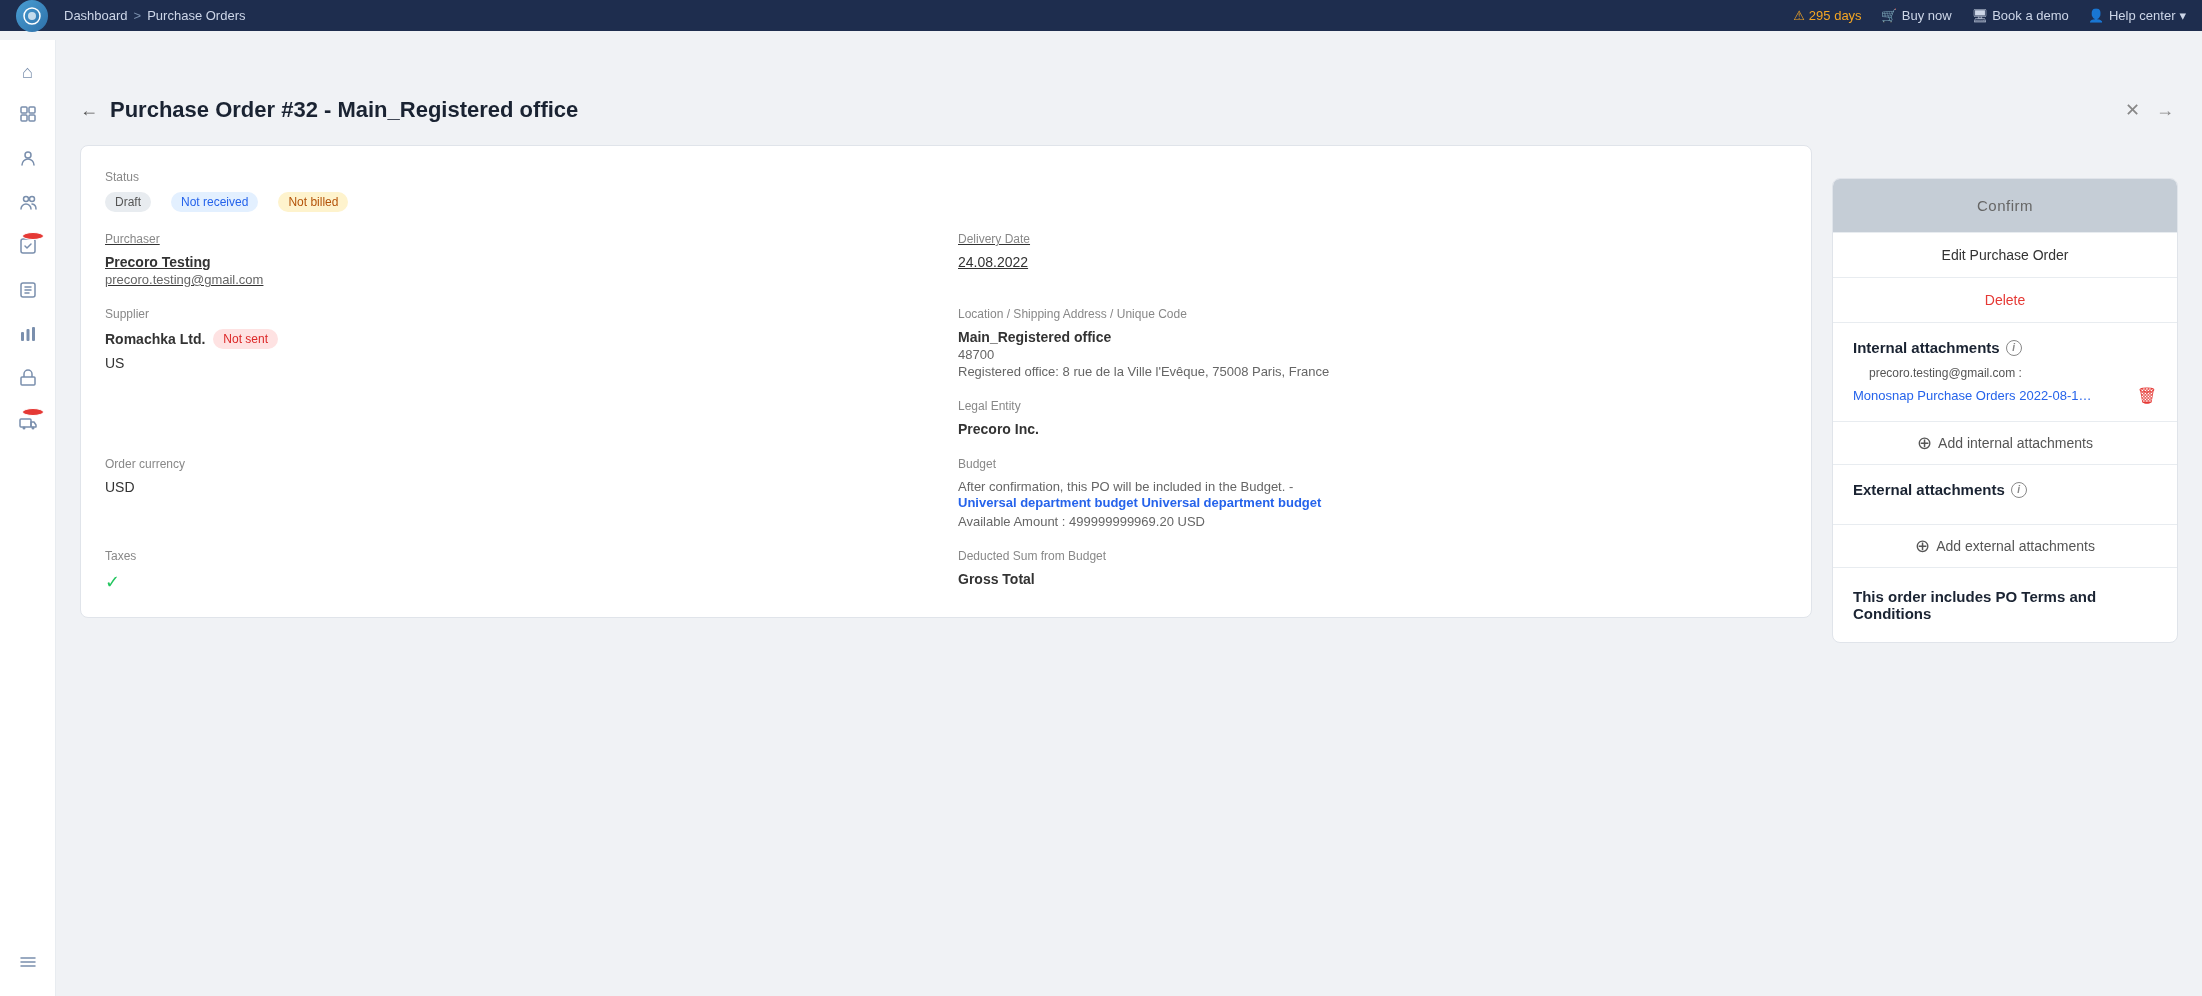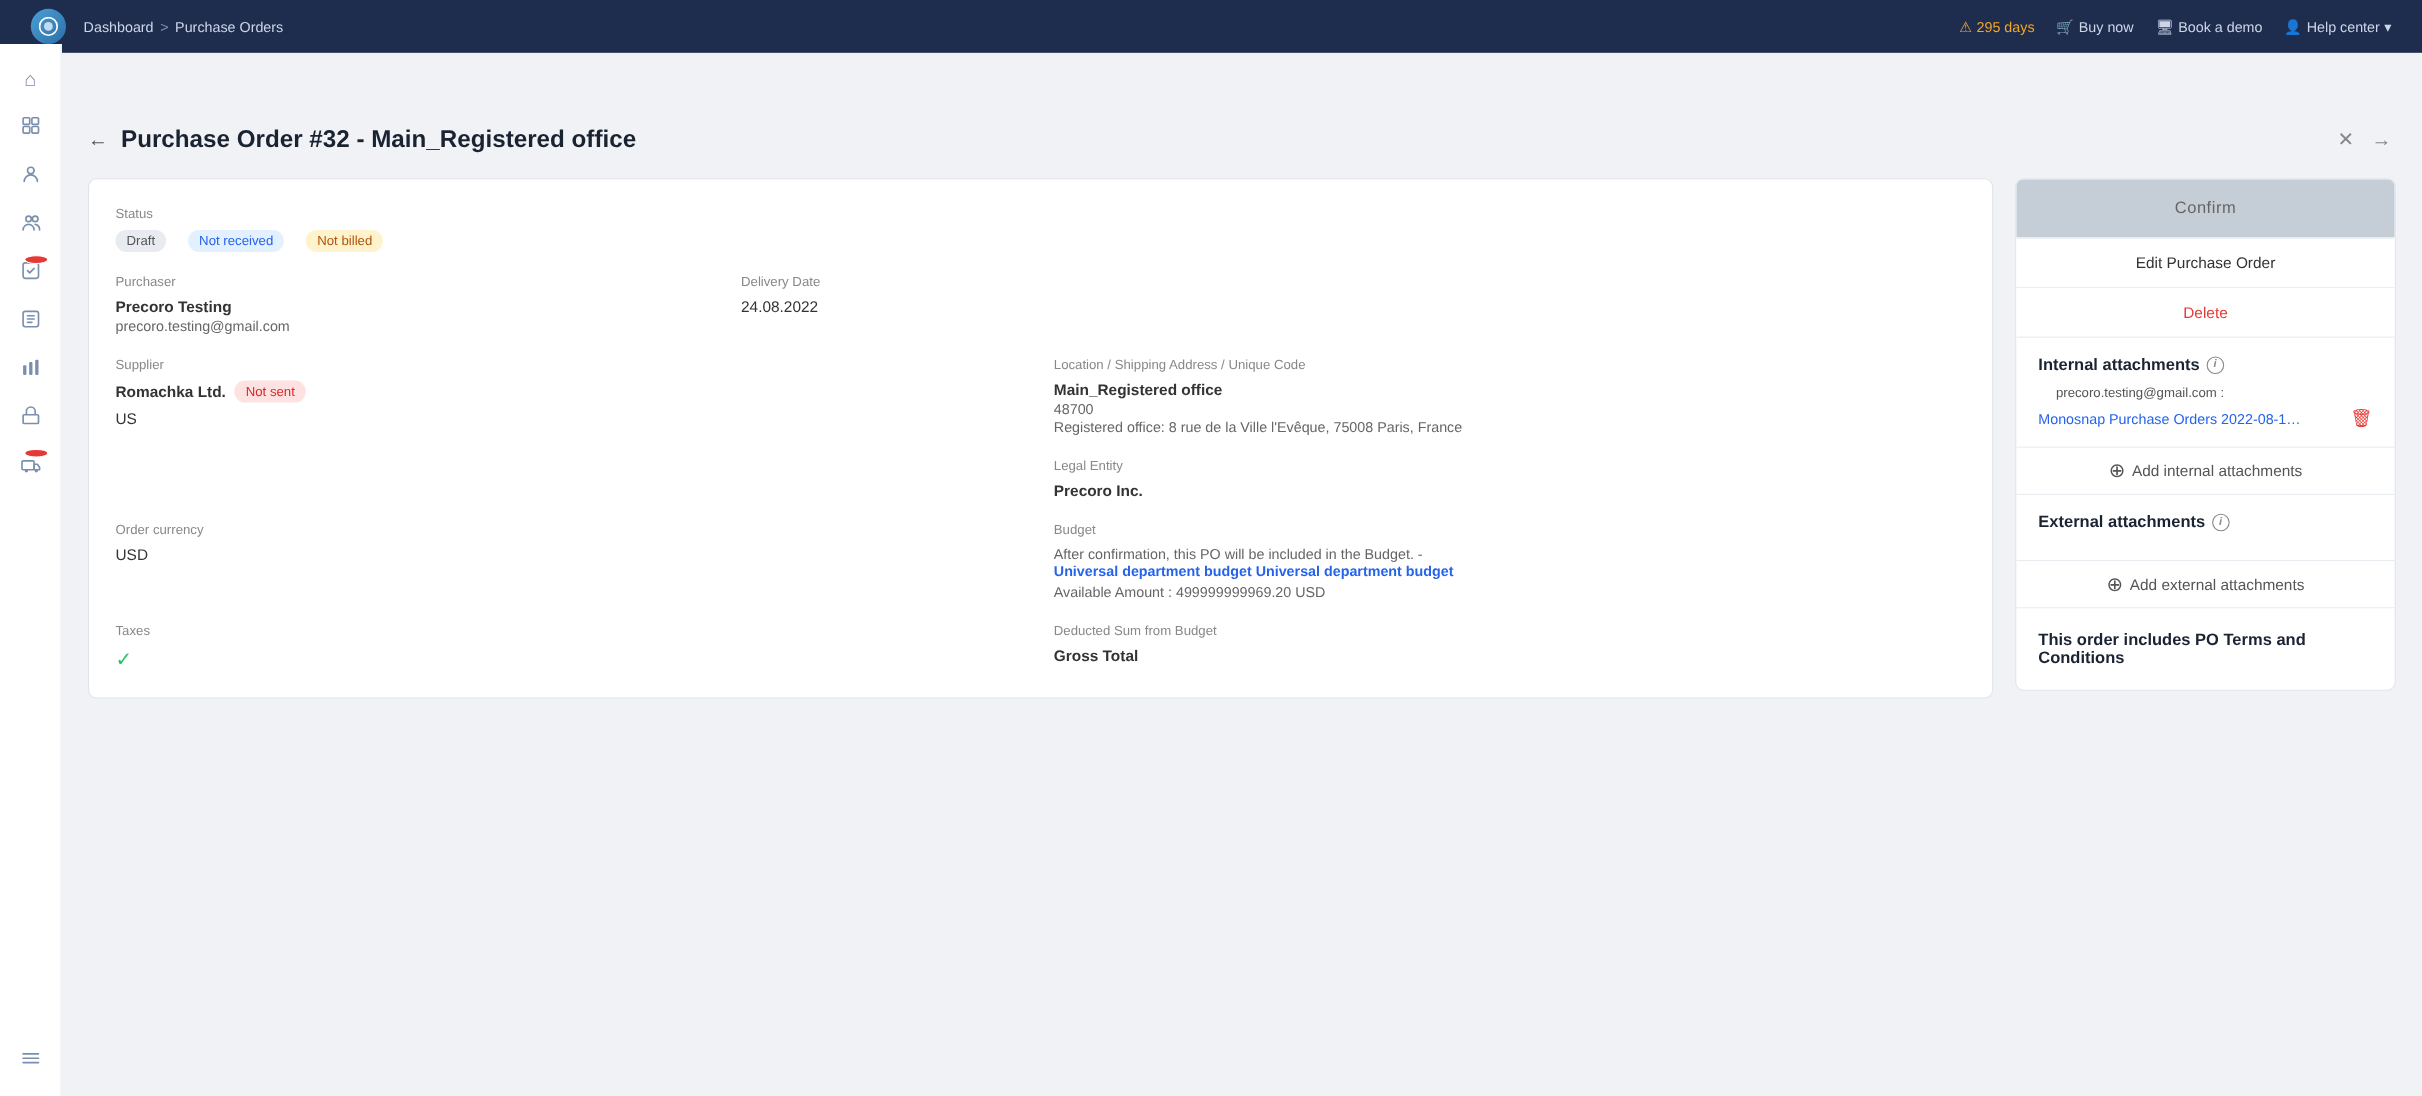--- a/index.html
+++ b/index.html
@@ -1,24 +1,24 @@
 <!DOCTYPE html>
 <html><head>
   <meta charset="utf-8">
   <style>
     * { box-sizing: border-box; margin: 0; padding: 0; }
     body { font-family: -apple-system, BlinkMacSystemFont, 'Segoe UI', sans-serif; background: #f0f2f5; color: #333; font-size: 14px; }
 
     
     .top-nav {
       background: #1e2d4e;
-      height: 48px;
+      height: 31px;
       display: flex;
       align-items: center;
-      padding: 0 28px;
+      padding: 0 16px;
       gap: 8px;
       color: #cdd6e8;
       font-size: 13px;
       justify-content: flex-end;
     }
     .top-nav .breadcrumb { display: flex; align-items: center; gap: 6px; flex: 1; }
     .top-nav .breadcrumb span { color: #cdd6e8; cursor: pointer; }
     .top-nav .breadcrumb .sep { color: #7a8fad; }
     .top-nav .nav-right { display: flex; align-items: center; gap: 20px; font-size: 13px; }
     .top-nav .nav-right .warning { color: #f5a623; display: flex; align-items: center; gap: 4px; }
@@ -96,20 +96,21 @@
 
     
     .supplier-row { display: flex; align-items: center; gap: 8px; margin-top: 4px; }
 
     
     .right-panel {
       width: 346px; min-width: 300px;
       display: flex; flex-direction: column; gap: 0;
       background: #fff; border-radius: 8px; border: 1px solid #e0e4ea;
       overflow: hidden;
+      margin-top: 33px;
     }
 
     .confirm-btn {
       background: #c5cdd6; color: #666; font-size: 15px; font-weight: 500;
       border: none; padding: 18px; width: 100%; cursor: pointer; letter-spacing: 0.5px;
       border-radius: 0;
     }
 
     .edit-btn {
       background: #fff; color: #333; font-size: 14px;
@@ -312,21 +313,21 @@
 
       <div style="margin-bottom: 20px;">
         <div class="info-label">Status</div>
         <div class="badge-group">
           <span class="badge badge-gray">Draft</span>
           <span class="badge badge-blue">Not received</span>
           <span class="badge badge-yellow">Not billed</span>
         </div>
       </div>
 
-      <div style="display: grid; grid-template-columns: 1fr 1fr 1fr; gap: 24px; margin-bottom: 20px;">
+      <div style="display: grid; grid-template-columns: 1fr 1fr; gap: 24px; margin-bottom: 20px; text-decoration: underline;">
 
         <div>
           <div class="info-label">Purchaser</div>
           <div class="info-value bold">Precoro Testing</div>
           <div class="info-value sub">precoro.testing@gmail.com</div>
         </div>
 
 
         <div>
           <div class="info-label">Delivery Date</div>

